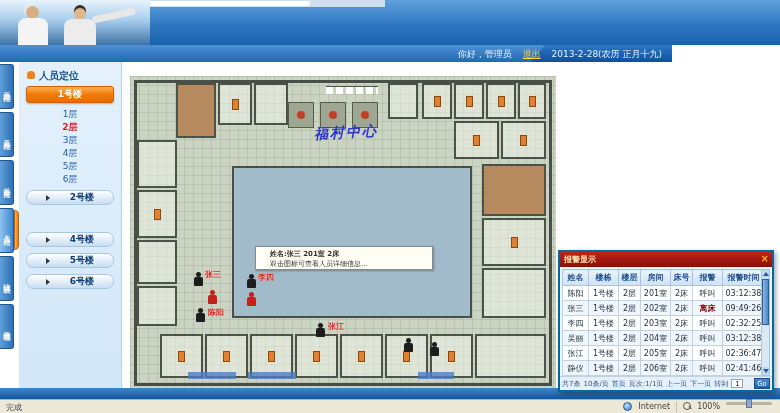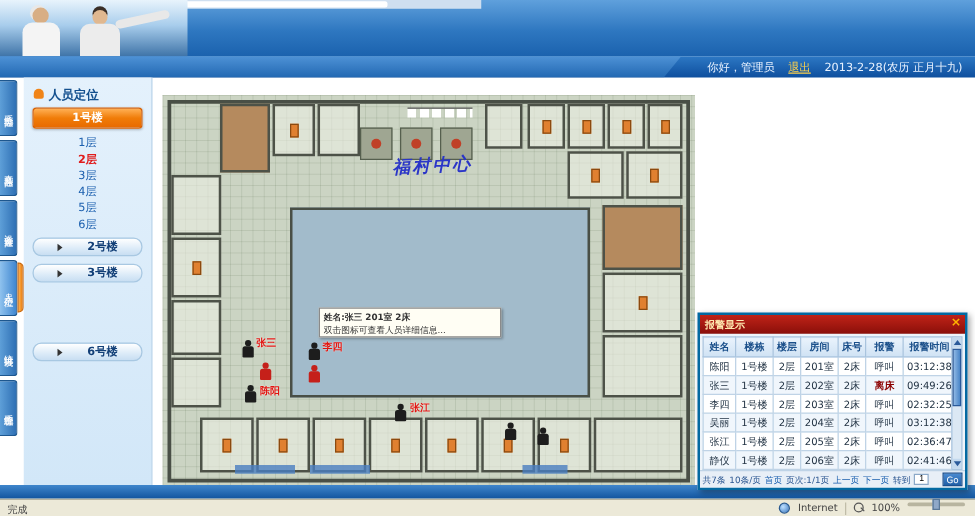--- a/index.html
+++ b/index.html
@@ -15,21 +15,21 @@
     background:linear-gradient(180deg,#e8f3fc 0%,#a8cdec 45%,#3f74a8 100%); }
   .photo .p1h { position:absolute; left:26px; top:6px; width:13px; height:13px; border-radius:50%; background:#d8ae84; box-shadow:-2px -2px 0 #e8e8e8; }
   .photo .p1b { position:absolute; left:18px; top:18px; width:30px; height:27px; border-radius:8px 8px 0 0; background:#f4f4f4; }
   .photo .p2h { position:absolute; left:74px; top:8px; width:12px; height:12px; border-radius:50%; background:#e0b890; box-shadow:0 -3px 0 #3a2e26; }
   .photo .p2b { position:absolute; left:64px; top:19px; width:32px; height:26px; border-radius:8px 8px 0 0; background:#ececec; }
   .photo .arm { position:absolute; left:92px; top:12px; width:44px; height:7px; border-radius:4px; background:#e8e8e8; transform:rotate(-12deg); }
   .app-title { position:absolute; left:158px; top:14px; font-size:15px; font-weight:bold; letter-spacing:3px; color:#eef7ff;
     text-shadow:1px 1px 0 #0a3a78, -1px -1px 1px #8fc0ee, 2px 2px 3px rgba(0,20,60,.6); }
 
   
-  .userbar { position:absolute; left:0; top:45px; width:780px; height:17px;
+  .userbar { position:absolute; left:0; top:45px; width:672px; height:17px;
     background:linear-gradient(180deg,#2d78c4,#0e4f9e); }
   .userbar::before { content:""; position:absolute; left:0; top:0; width:545px; height:100%;
     background:linear-gradient(180deg,#4e92d6,#2268b2); clip-path:polygon(0 0,100% 0,calc(100% - 14px) 100%,0 100%); }
   .userinfo { position:absolute; right:10px; top:3px; font-size:9px; color:#e8f2ff; white-space:nowrap; }
   .userinfo .logout { color:#ffd24a; text-decoration:underline; margin:0 8px; cursor:pointer; }
 
   
   .navtab { position:absolute; left:0; width:14px; height:45px; border-radius:0 3px 3px 0;
     background:linear-gradient(90deg,#5e9fd8,#2e6fb4); border:1px solid #1d578f; border-left:none;
     display:flex; align-items:center; justify-content:center; cursor:pointer; }
@@ -69,22 +69,22 @@
     background:repeating-linear-gradient(90deg,#fff 0 7px,transparent 7px 10px); border-top:1px solid #555; }
   .bluelabel { position:absolute; height:7px; background:#4a7ec0; opacity:.8; }
   .plan-caption { position:absolute; left:184px; top:48px; font-size:14px; font-weight:bold; font-style:italic;
     color:#2a35c8; transform:rotate(-3deg); letter-spacing:2px; font-family:"DejaVu Serif","Liberation Serif",serif; }
 
   .fig { position:absolute; width:9px; height:14px; cursor:pointer; }
   .fig i { position:absolute; left:2px; top:0; width:5px; height:5px; border-radius:50%; background:#1d1d1d; }
   .fig b { position:absolute; left:0; top:5px; width:9px; height:9px; background:#1d1d1d; border-radius:2px 2px 1px 1px; }
   .fig.red i,.fig.red b { background:#c5201a; }
   .mlabel { position:absolute; font-size:8px; font-weight:bold; color:#e01510; white-space:nowrap; text-shadow:0 0 1px #fff; }
-  .tooltip { position:absolute; left:125px; top:170px; width:146px; height:24px; background:#fffef4;
-    border:1px solid #8a8a8a; box-shadow:1px 1px 2px rgba(0,0,0,.3); padding:2px 3px; z-index:5; }
+  .tooltip { position:absolute; left:125px; top:170px; width:178px; height:24px; background:#fffef4;
+    border:1px solid #8a8a8a; box-shadow:1px 1px 2px rgba(0,0,0,.3); padding:2px 14px; z-index:5; }
   .tooltip .tl1 { font-size:7px; font-weight:bold; color:#333; }
   .tooltip .tl2 { font-size:7px; color:#333; }
 
   
   .popup { position:absolute; left:558px; top:250px; width:216px; height:142px; background:#eef4fa;
     border:2px solid #0369a1; box-shadow:2px 2px 5px rgba(0,0,0,.35); z-index:10; }
   .pop-title { position:absolute; left:0; top:0; width:100%; height:15px;
     background:linear-gradient(180deg,#c02318,#8a0f0a); display:flex; align-items:center; }
   .pop-title span { font-size:8px; font-weight:bold; color:#ffe9b0; margin-left:4px; }
   .pop-close { position:absolute; right:3px; top:1px; font-size:10px; font-weight:bold; color:#ffb400; cursor:pointer; }
@@ -177,23 +177,27 @@
     <div class="floor" style="top:46px">1层</div>
     <div class="floor sel" style="top:59px">2层</div>
     <div class="floor" style="top:72px">3层</div>
     <div class="floor" style="top:85px">4层</div>
     <div class="floor" style="top:98px">5层</div>
     <div class="floor" style="top:111px">6层</div>
     <div class="bld-btn" style="top:128px">
         <i></i>
         <span>2号楼</span>
       </div>
-    <div class="bld-btn" style="top:149px">
-        <i></i>
-        <span>3号楼</span>
+    <div class="bld-btn" style="top:170px">
+        <i></i>
+        <span>4号楼</span>
+      </div>
+    <div class="bld-btn" style="top:191px">
+        <i></i>
+        <span>5号楼</span>
       </div>
     <div class="bld-btn" style="top:212px">
         <i></i>
         <span>6号楼</span>
       </div>
   </div>
 
   <div class="plan">
     <div class="plan-border"></div>
     <div class="courtyard"></div>

